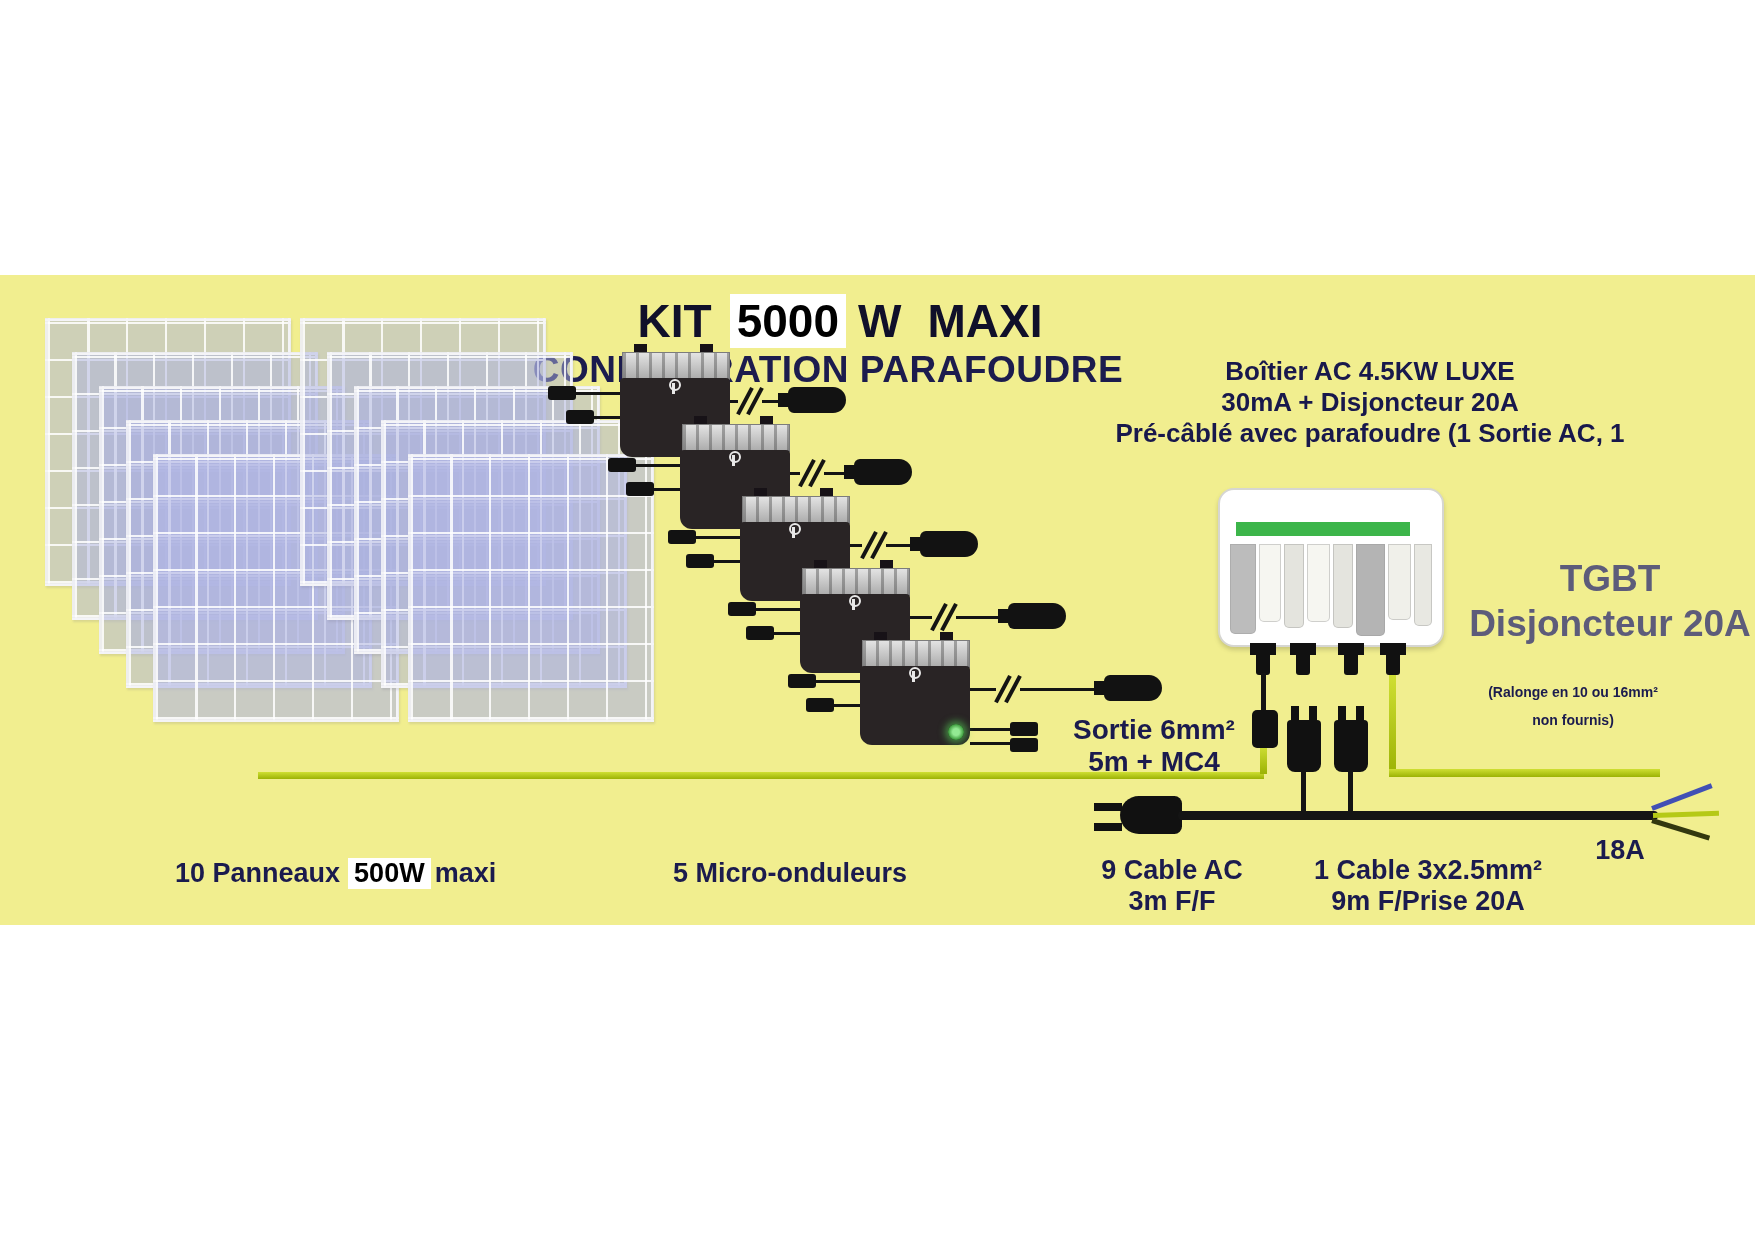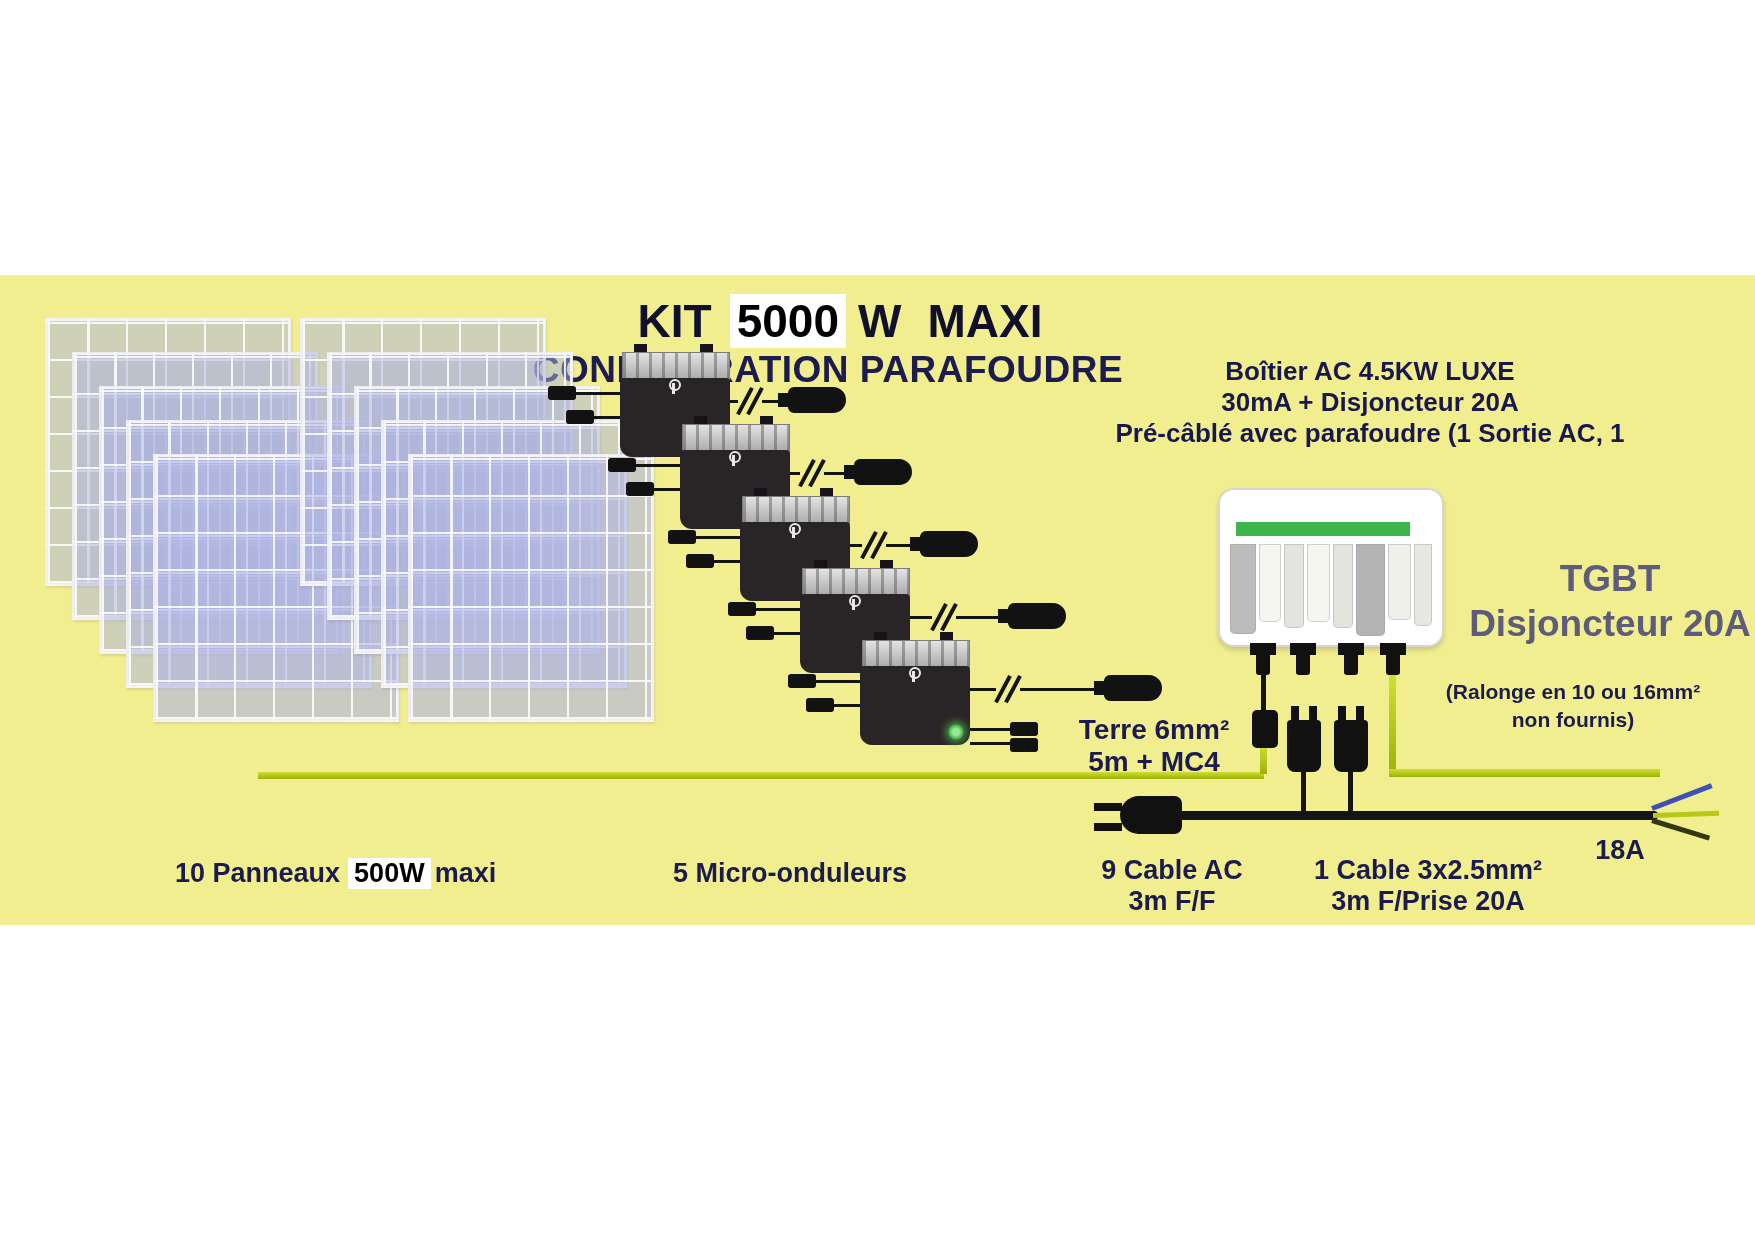--- a/index.html
+++ b/index.html
@@ -65,21 +65,21 @@
   .acplug{width:90px;height:38px;z-index:3;}
   .acplug .prong{position:absolute;left:0;width:28px;height:8px;background:#111;}
   .acplug .pbody{position:absolute;left:26px;top:0;width:62px;height:38px;background:#111;
      border-radius:20px 8px 8px 20px;}
   .splay{height:5px;transform-origin:left center;z-index:3;}
   
   .note{font-weight:bold;color:#1b1b4e;text-align:center;z-index:5;}
   .acnote{left:1040px;top:356px;width:660px;font-size:26px;line-height:31px;color:#18184c;}
   .tgbt{left:1460px;top:556px;width:300px;font-size:37px;line-height:45px;color:#5d5c7a;}
   .fournis{left:1405px;top:678px;width:336px;font-size:25px;line-height:28px;}
-  .fournis .sm{font-size:21px;}
+  .fournis .sm{font-size:14px;}
   .terre{left:1048px;top:714px;width:212px;font-size:28px;line-height:32px;}
   .lbl{font-size:27px;line-height:31px;}
   .panlbl{left:175px;top:858px;width:480px;display:flex;align-items:baseline;
           font-size:27px;font-weight:bold;color:#1b1b4e;z-index:5;}
   .panlbl .patch{font-size:27px;margin:0 4px 0 8px;padding:0 6px;}
 </style>
 </head>
 <body>
 
 <div class="abs canvas"></div>
@@ -274,35 +274,35 @@
   <div>TGBT</div>
   <div>Disjoncteur 20A</div>
 </div>
 
 <div class="abs note fournis">
   <div class="sm">(Ralonge en 10 ou 16mm²</div>
   <div class="sm">non fournis)</div>
 </div>
 
 <div class="abs note terre">
-  <div>Terre 6mm²</div>
+  <div>Sortie 6mm²</div>
   <div>5m + MC4</div>
 </div>
 
 <div class="abs panlbl">
   <span>10 Panneaux</span>
   <span class="patch">500W</span>
   <span>maxi</span>
 </div>
 
 <div class="abs note lbl" style="left:640px;top:858px;width:300px;">5 Micro-onduleurs</div>
 
 <div class="abs note lbl" style="left:1072px;top:855px;width:200px;">
   <div>9 Cable AC</div>
   <div>3m F/F</div>
 </div>
 
 <div class="abs note lbl" style="left:1302px;top:855px;width:252px;">
   <div>1 Cable 3x2.5mm²</div>
-  <div>3m F/Prise 20A</div>
+  <div>9m F/Prise 20A</div>
 </div>
 
 <div class="abs note lbl" style="left:1575px;top:835px;width:90px;">18A</div>
 
 </body></html>

